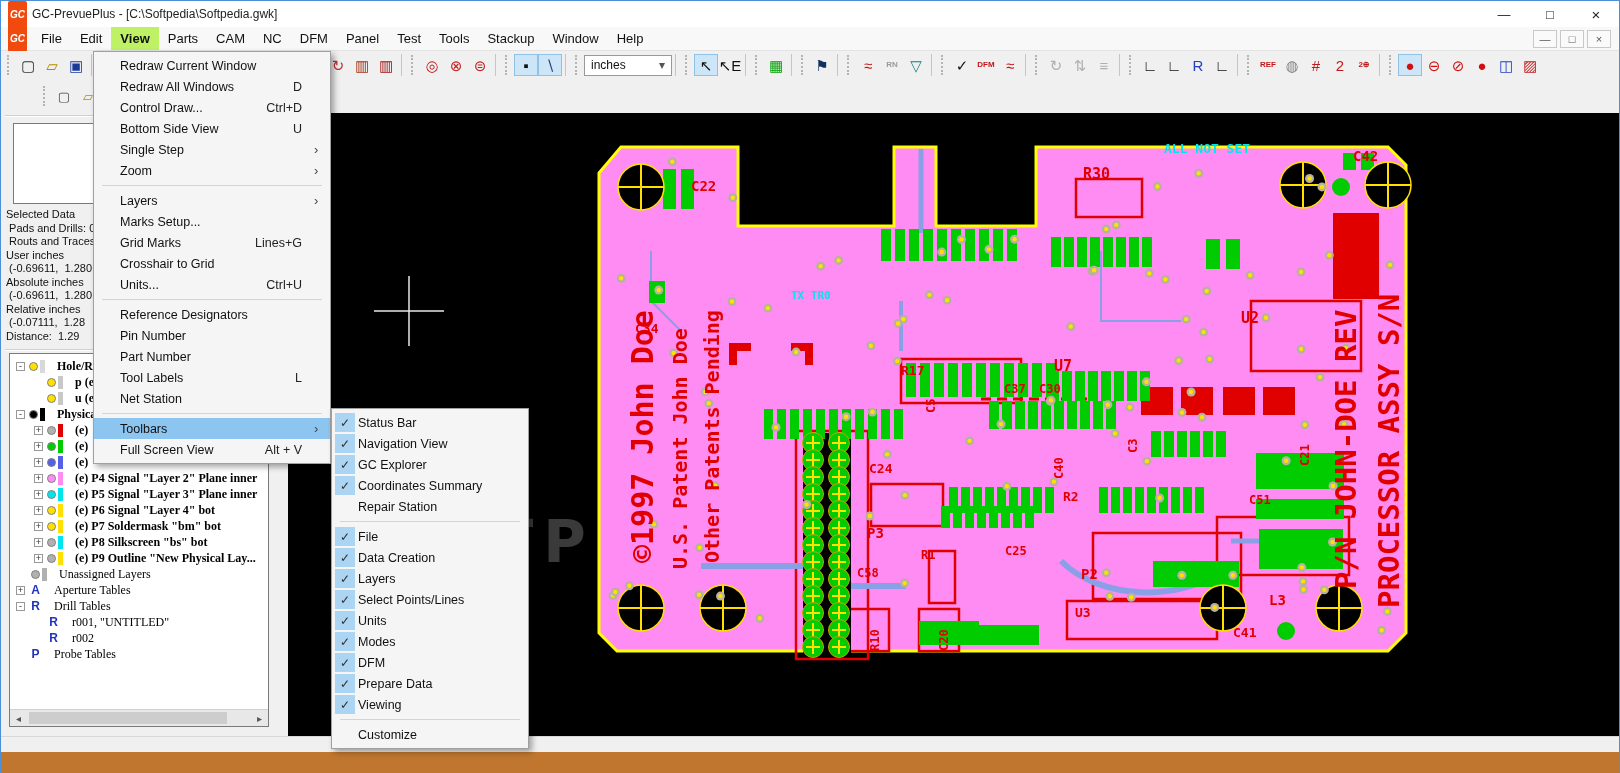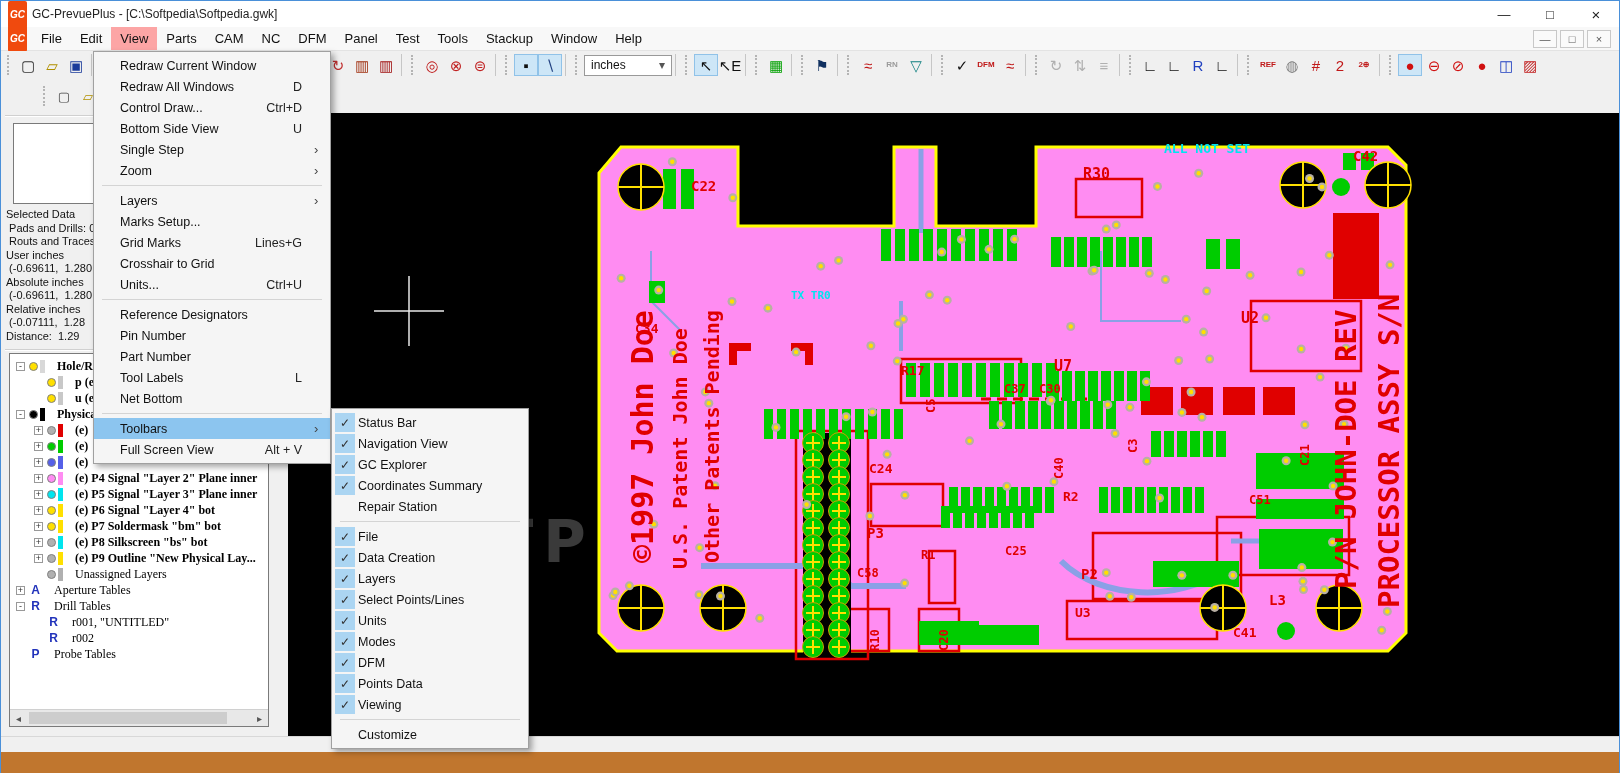--- a/index.html
+++ b/index.html
@@ -17,21 +17,21 @@
   #title-text { font-size:12px; color:#222; }
   #win-buttons { margin-left:auto; display:flex; height:100%; }
   .win-btn { width:46px; height:100%; display:flex; align-items:center; justify-content:center;
     font-size:13px; color:#222; cursor:default; }
 
   
   #menubar { position:absolute; left:0; top:26px; width:100%; height:24px; background:#f8f8f8;
     display:flex; align-items:center; border-bottom:1px solid #e3e3e3; }
   #menubar-items { display:flex; height:100%; align-items:center; }
   .mb-item { padding:0 9px; height:100%; display:flex; align-items:center; font-size:13px; color:#111; }
-  .mb-item.hl { background:#fca5a5; }
+  .mb-item.hl { background:#bef264;font-weight:bold; }
   #mdi-buttons { margin-left:auto; display:flex; gap:3px; margin-right:8px; }
   .mdi-btn { width:24px; height:18px; border:1px solid #c8c8c8; background:#fafafa; color:#555;
     font-size:11px; display:flex; align-items:center; justify-content:center; }
 
   
   #toolbar { position:absolute; left:0; top:50px; width:100%; height:28px; background:#f0f0f0;
     display:flex; align-items:center; overflow:hidden; }
   .tb-grip { width:5px; height:20px; border-left:2px dotted #b4b4b4; margin:0 4px 0 6px; }
   .tb-sep { width:1px; height:22px; background:#c6c6c6; margin:0 3px; }
   .tb-btn { width:24px; height:22px; display:flex; align-items:center; justify-content:center;
@@ -303,21 +303,21 @@
             <div class="t-dot" style="background: rgb(176, 176, 176);"></div>
             <div class="t-bar" style="background: rgb(0, 229, 238);"></div>
             <span class="lbl bold">(e) P8 Silkscreen "bs" bot</span>
           </div>
           <div class="t-row" style="padding-left: 24px;">
             <div class="t-exp">+</div>
             <div class="t-dot" style="background: rgb(176, 176, 176);"></div>
             <div class="t-bar" style="background: rgb(255, 224, 0);"></div>
             <span class="lbl bold">(e) P9 Outline "New Physical Lay...</span>
           </div>
-          <div class="t-row" style="padding-left: 24px;">
+          <div class="t-row" style="padding-left: 8px;">
             <div class="t-exp none"></div>
             <div class="t-dot" style="background: rgb(176, 176, 176);"></div>
             <div class="t-bar" style="background: rgb(176, 176, 176);"></div>
             <span class="lbl">Unassigned Layers</span>
           </div>
           <div class="t-row" style="padding-left: 6px;">
             <div class="t-exp">+</div>
             <div class="t-letter">A</div>
             <span class="lbl">Aperture Tables</span>
           </div>
@@ -924,21 +924,21 @@
         <div class="m-arrow"></div>
       </div>
       <div class="m-row">
         <div class="m-gut"></div>
         <div class="m-label">Tool Labels</div>
         <div class="m-short">L</div>
         <div class="m-arrow"></div>
       </div>
       <div class="m-row">
         <div class="m-gut"></div>
-        <div class="m-label">Net Bottom</div>
+        <div class="m-label">Net Station</div>
         <div class="m-arrow"></div>
       </div>
       <div class="m-sep"></div>
       <div class="m-row hl">
         <div class="m-gut"></div>
         <div class="m-label">Toolbars</div>
         <div class="m-arrow">›</div>
       </div>
       <div class="m-row">
         <div class="m-gut"></div>
@@ -1031,21 +1031,21 @@
         <div class="m-gut">
           <div class="m-check on">✓</div>
         </div>
         <div class="m-label">DFM</div>
         <div class="m-arrow"></div>
       </div>
       <div class="m-row">
         <div class="m-gut">
           <div class="m-check on">✓</div>
         </div>
-        <div class="m-label">Points Data</div>
+        <div class="m-label">Prepare Data</div>
         <div class="m-arrow"></div>
       </div>
       <div class="m-row">
         <div class="m-gut">
           <div class="m-check on">✓</div>
         </div>
         <div class="m-label">Viewing</div>
         <div class="m-arrow"></div>
       </div>
       <div class="m-sep"></div>

